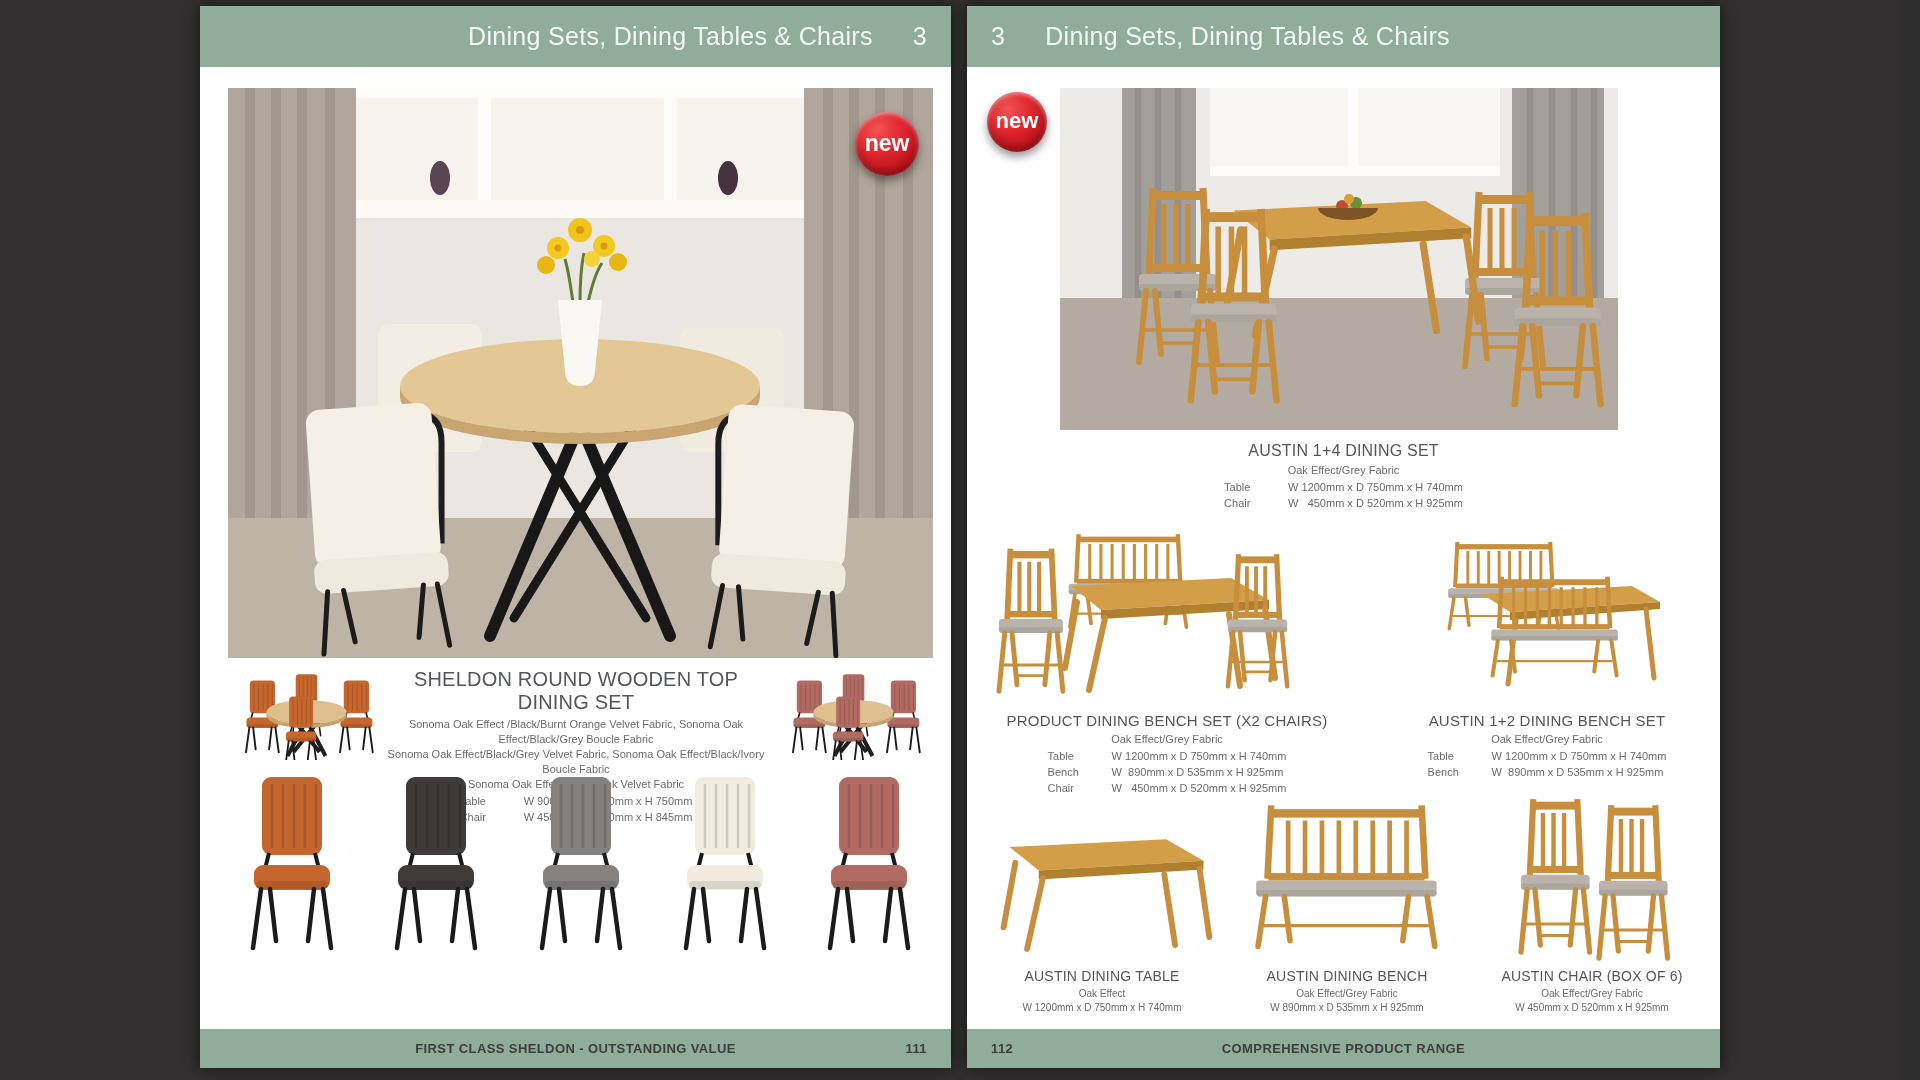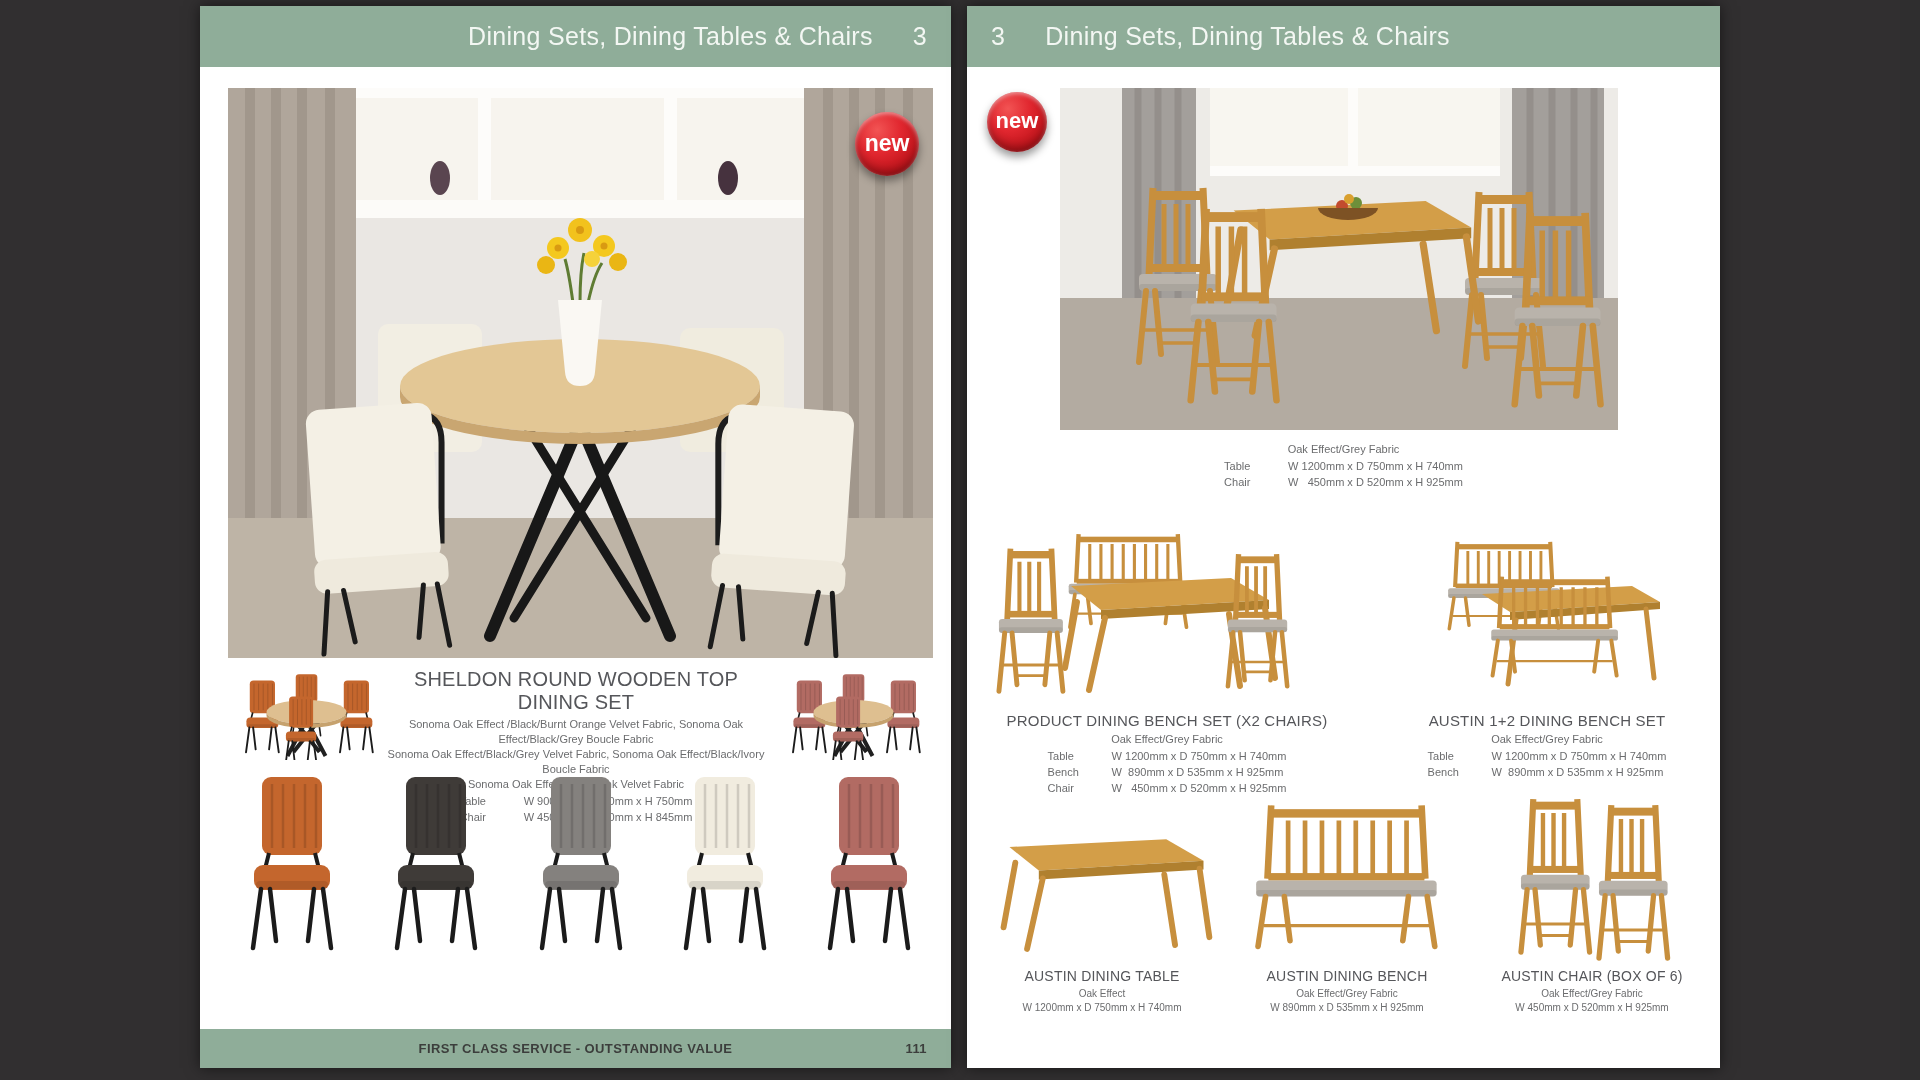--- a/index.html
+++ b/index.html
@@ -233,21 +233,21 @@
       </div>
       <div class="chair-cell" style="color: rgb(178, 107, 99);">
         <svg viewBox="0 0 128 182">
             <use href="#sheldon-chair"></use>
           </svg>
       </div>
     </div>
 
 
     <div class="band footer">
-      <span class="ftag">FIRST CLASS SERVICE - OUTSTANDING VALUE</span>
+      <span class="ftag">FIRST CLASS SHELDON - OUTSTANDING VALUE</span>
       <span class="fnum r">111</span>
     </div>
   </div>
 
   <div class="page right">
 
     <div class="band header">
       <div class="hwrap">
         <span>3</span>
         <span>Dining Sets, Dining Tables &amp; Chairs</span>
@@ -291,20 +291,21 @@
         <g transform="translate(112,112) scale(1.1)">
             <use href="#oak-chair"></use>
           </g>
         <g transform="translate(436,116) scale(1.1)">
             <use href="#oak-chair"></use>
           </g>
       </svg>
     </div>
 
     <div class="tblock" style="left:0;top:436px;width:753px;">
+      <div class="ptitle" style="font-size:16px">AUSTIN 1+4 DINING SET</div>
       <div class="finish">Oak Effect/Grey Fabric</div>
       <div class="dims">
         <span class="dl">Table</span>
         <span class="dv">W 1200mm x D 750mm x H 740mm</span>
         <span class="dl">Chair</span>
         <span class="dv">W   450mm x D 520mm x H 925mm</span>
       </div>
     </div>
 
     <div class="photo" style="left:18px;top:520px;width:315px;height:180px;background:#fff;">
@@ -396,15 +397,19 @@
       <div class="ptitle sm">AUSTIN DINING BENCH</div>
       <div class="finish" style="font-size:10px;line-height:14px;">Oak Effect/Grey Fabric</div>
       <div class="oneline" style="font-size:10px;line-height:14px;">W 890mm x D 535mm x H 925mm</div>
     </div>
     <div class="tblock" style="left:495px;top:962px;width:260px;">
       <div class="ptitle sm">AUSTIN CHAIR (BOX OF 6)</div>
       <div class="finish" style="font-size:10px;line-height:14px;">Oak Effect/Grey Fabric</div>
       <div class="oneline" style="font-size:10px;line-height:14px;">W 450mm x D 520mm x H 925mm</div>
     </div>
 
+    <div class="band footer">
+      <span class="fnum l">112</span>
+      <span class="ftag">COMPREHENSIVE PRODUCT RANGE</span>
+    </div>
   </div>
 
 </div>
 
 </body></html>

